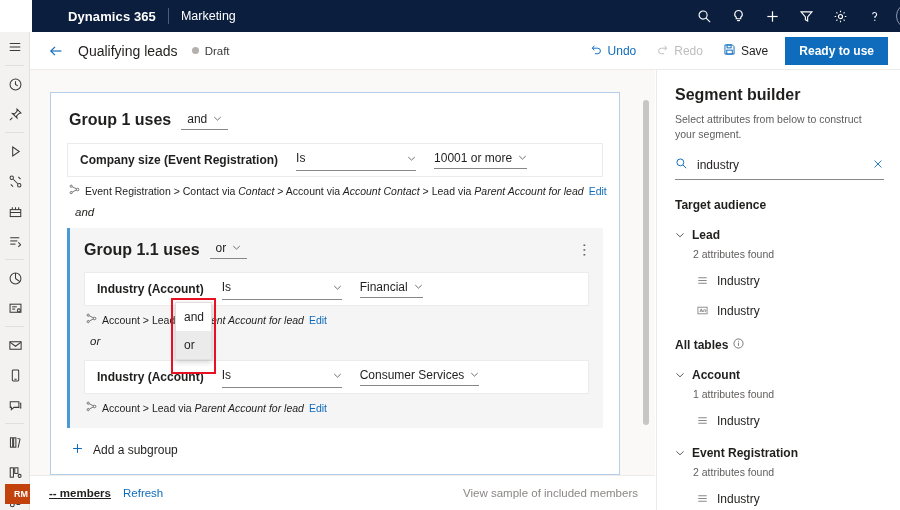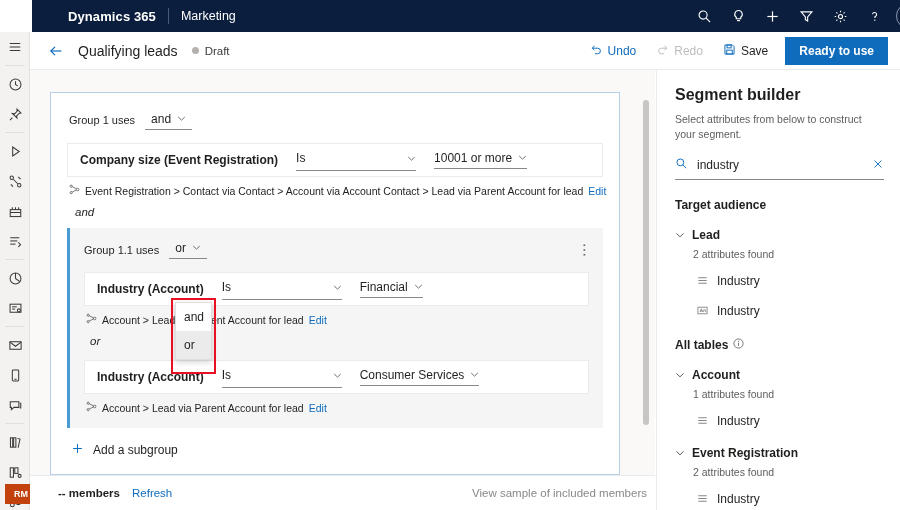--- a/index.html
+++ b/index.html
@@ -124,21 +124,21 @@
     width: 570px;
     background: #ffffff;
     border: 1px solid #b4cfe7;
     padding: 16px 0 0 0;
   }
   .grp-header {
     display: flex; align-items: center;
     padding: 0 18px 0 18px; height: 22px;
   }
   .grp-label {
-    font-size: 11px; color: #201f1e;
+    font-size: 16px; color: #201f1e; font-weight: bold;
   }
   .sel-underline {
     display: inline-flex; align-items: center; gap: 6px;
     border-bottom: 1px solid #8a8886;
     padding: 1px 6px 3px 6px;
     margin-left: 10px;
     font-size: 12px; color: #201f1e;
   }
   .chev { color: #605e5c; display: block; }
 
@@ -170,21 +170,21 @@
     font-size: 12px; color: #201f1e;
   }
 
   
   .rel-path {
     display: flex; align-items: center; gap: 5px;
     margin: 7px 16px 0 18px;
     font-size: 10.5px; color: #201f1e;
     white-space: nowrap;
   }
-  .rel-path .ital { }
+  .rel-path .ital { font-style: italic; }
   .rel-edit { color: #0f6cbd; }
   .rel-ico { color: #605e5c; display: block; }
 
   .conj {
     margin: 9px 0 0 24px;
     font-size: 11.5px; font-style: italic; color: #201f1e;
   }
 
   
   .subgroup {
@@ -265,27 +265,27 @@
 
   
   .footer {
     position: absolute; top: 475px; left: 30px;
     width: 625px; height: 35px;
     background: #ffffff;
     border-top: 1px solid #edebe9;
     display: flex; align-items: center;
   }
   .foot-members {
-    font-size: 11.5px; color: #201f1e; margin-left: 28px; font-weight: bold;
+    font-size: 11.5px; color: #201f1e; margin-left: 19px; font-weight: bold; text-decoration: underline;
   }
   .foot-refresh {
     font-size: 11.5px; color: #0f6cbd; margin-left: 12px;
   }
   .foot-sample {
-    margin-left: auto; margin-right: 8px;
+    margin-left: auto; margin-right: 17px;
     font-size: 11.5px; color: #8a8886;
   }
 
   
   .right-panel {
     position: absolute; top: 70px; left: 656px;
     width: 244px; height: 440px;
     background: #ffffff;
     border-left: 1px solid #edebe9;
     padding: 16px 16px 0 18px;

